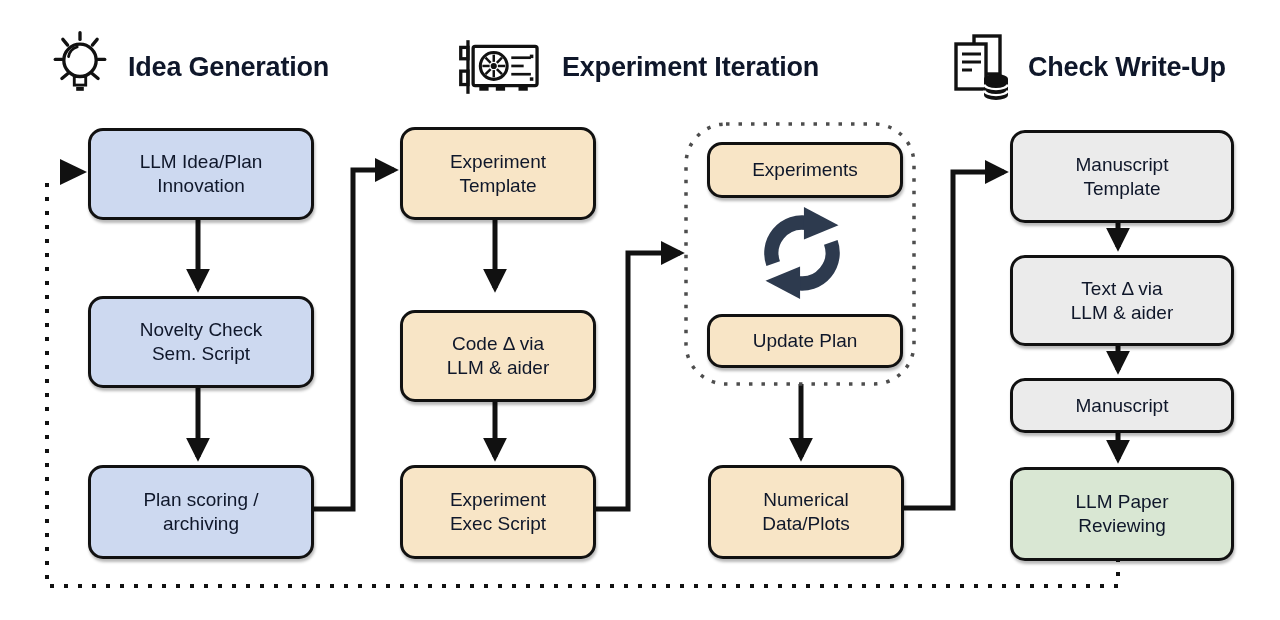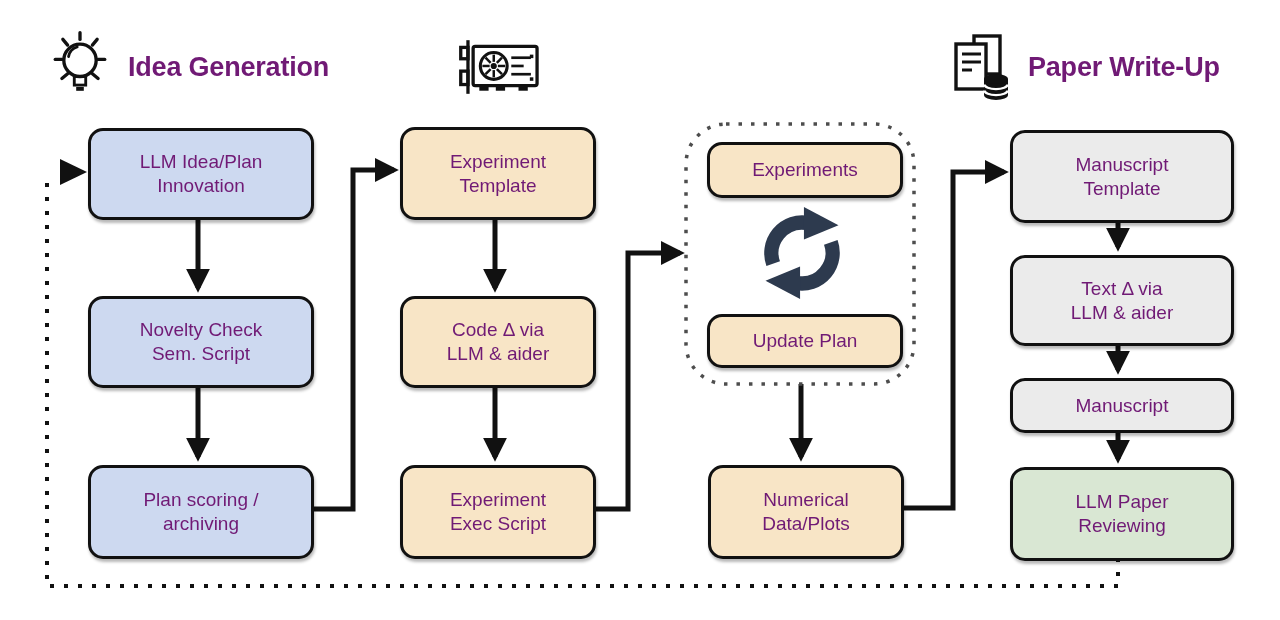--- a/index.html
+++ b/index.html
@@ -1,18 +1,18 @@
 <!DOCTYPE html>
 <html><head>
 <meta charset="utf-8">
 <style>
   html,body{margin:0;padding:0;background:#fff;}
   .canvas{
     position:relative;width:1280px;height:620px;background:#ffffff;overflow:hidden;
-    font-family:"Liberation Sans",sans-serif;color:#701a75;
+    font-family:"Liberation Sans",sans-serif;color:#0f172a;
   }
   .connectors{position:absolute;left:0;top:0;z-index:1;}
   .section-header{
     position:absolute;display:flex;align-items:center;gap:16px;height:78px;
     font-weight:bold;font-size:27px;letter-spacing:-0.2px;z-index:3;
   }
   .box{
     position:absolute;z-index:2;display:flex;align-items:center;justify-content:center;
     text-align:center;border:3px solid #111;border-radius:15px;
     font-size:19px;line-height:1.24;white-space:pre-line;
@@ -108,20 +108,21 @@
           <path d="M51,31 L63,31"></path>
           <path d="M51,39 L70,39"></path>
         </g>
         <rect x="69" y="20" width="3.4" height="3.4" fill="#111" stroke="none"></rect>
         <rect x="69" y="42" width="3.4" height="3.4" fill="#111" stroke="none"></rect>
         <rect x="20" y="50" width="9" height="5" fill="#111" stroke="none"></rect>
         <rect x="36" y="50" width="9" height="5" fill="#111" stroke="none"></rect>
         <rect x="58" y="50" width="9" height="5" fill="#111" stroke="none"></rect>
       </svg>
     </span>
+    <span>Experiment Iteration</span>
   </div>
 
   <div class="section-header" style="left:950px;top:28px;">
     <span class="icon">
       <svg width="62" height="74" viewBox="0 0 62 72" fill="none" stroke="#111" stroke-width="3.4">
         <rect x="24" y="5" width="26" height="38" fill="#fff"></rect>
         <rect x="6" y="13" width="30" height="45" fill="#fff"></rect>
         <g stroke-width="3">
           <path d="M12,23 L31,23"></path>
           <path d="M12,31 L31,31"></path>
@@ -129,33 +130,33 @@
         </g>
         <g stroke="none" fill="#111">
           <rect x="34" y="48" width="24" height="16"></rect>
           <ellipse cx="46" cy="48" rx="12" ry="5"></ellipse>
           <ellipse cx="46" cy="64" rx="12" ry="5"></ellipse>
         </g>
         <path d="M34.5,53.5 a11.5,4.6 0 0 0 23,0" stroke="#fff" stroke-width="2.4"></path>
         <path d="M34.5,59.5 a11.5,4.6 0 0 0 23,0" stroke="#fff" stroke-width="2.4"></path>
       </svg>
     </span>
-    <span>Paper Write-Up</span>
+    <span>Check Write-Up</span>
   </div>
 
   <div class="box blue" style="left:88px;top:128px;width:220px;height:86px;">LLM Idea/Plan
 Innovation</div>
   <div class="box blue" style="left:88px;top:296px;width:220px;height:86px;">Novelty Check
 Sem. Script</div>
   <div class="box blue" style="left:88px;top:465px;width:220px;height:88px;">Plan scoring /
 archiving</div>
 
   <div class="box tan" style="left:400px;top:127px;width:190px;height:87px;">Experiment
 Template</div>
-  <div class="box tan" style="left:400px;top:296px;width:190px;height:86px;text-align:center;">Code Δ via
+  <div class="box tan" style="left:400px;top:310px;width:190px;height:86px;text-align:center;">Code Δ via
 LLM &amp; aider</div>
   <div class="box tan" style="left:400px;top:465px;width:190px;height:88px;">Experiment
 Exec Script</div>
 
   <div class="box tan" style="left:707px;top:142px;width:190px;height:50px;text-align:right;">Experiments</div>
 
   <span class="cycle icon">
     <svg width="96" height="96" viewBox="0 0 100 100">
       <g fill="none" stroke="#2d3a4e" stroke-width="15">
         <path d="M20,61 A32,32 0 0 1 55,18.6"></path>

